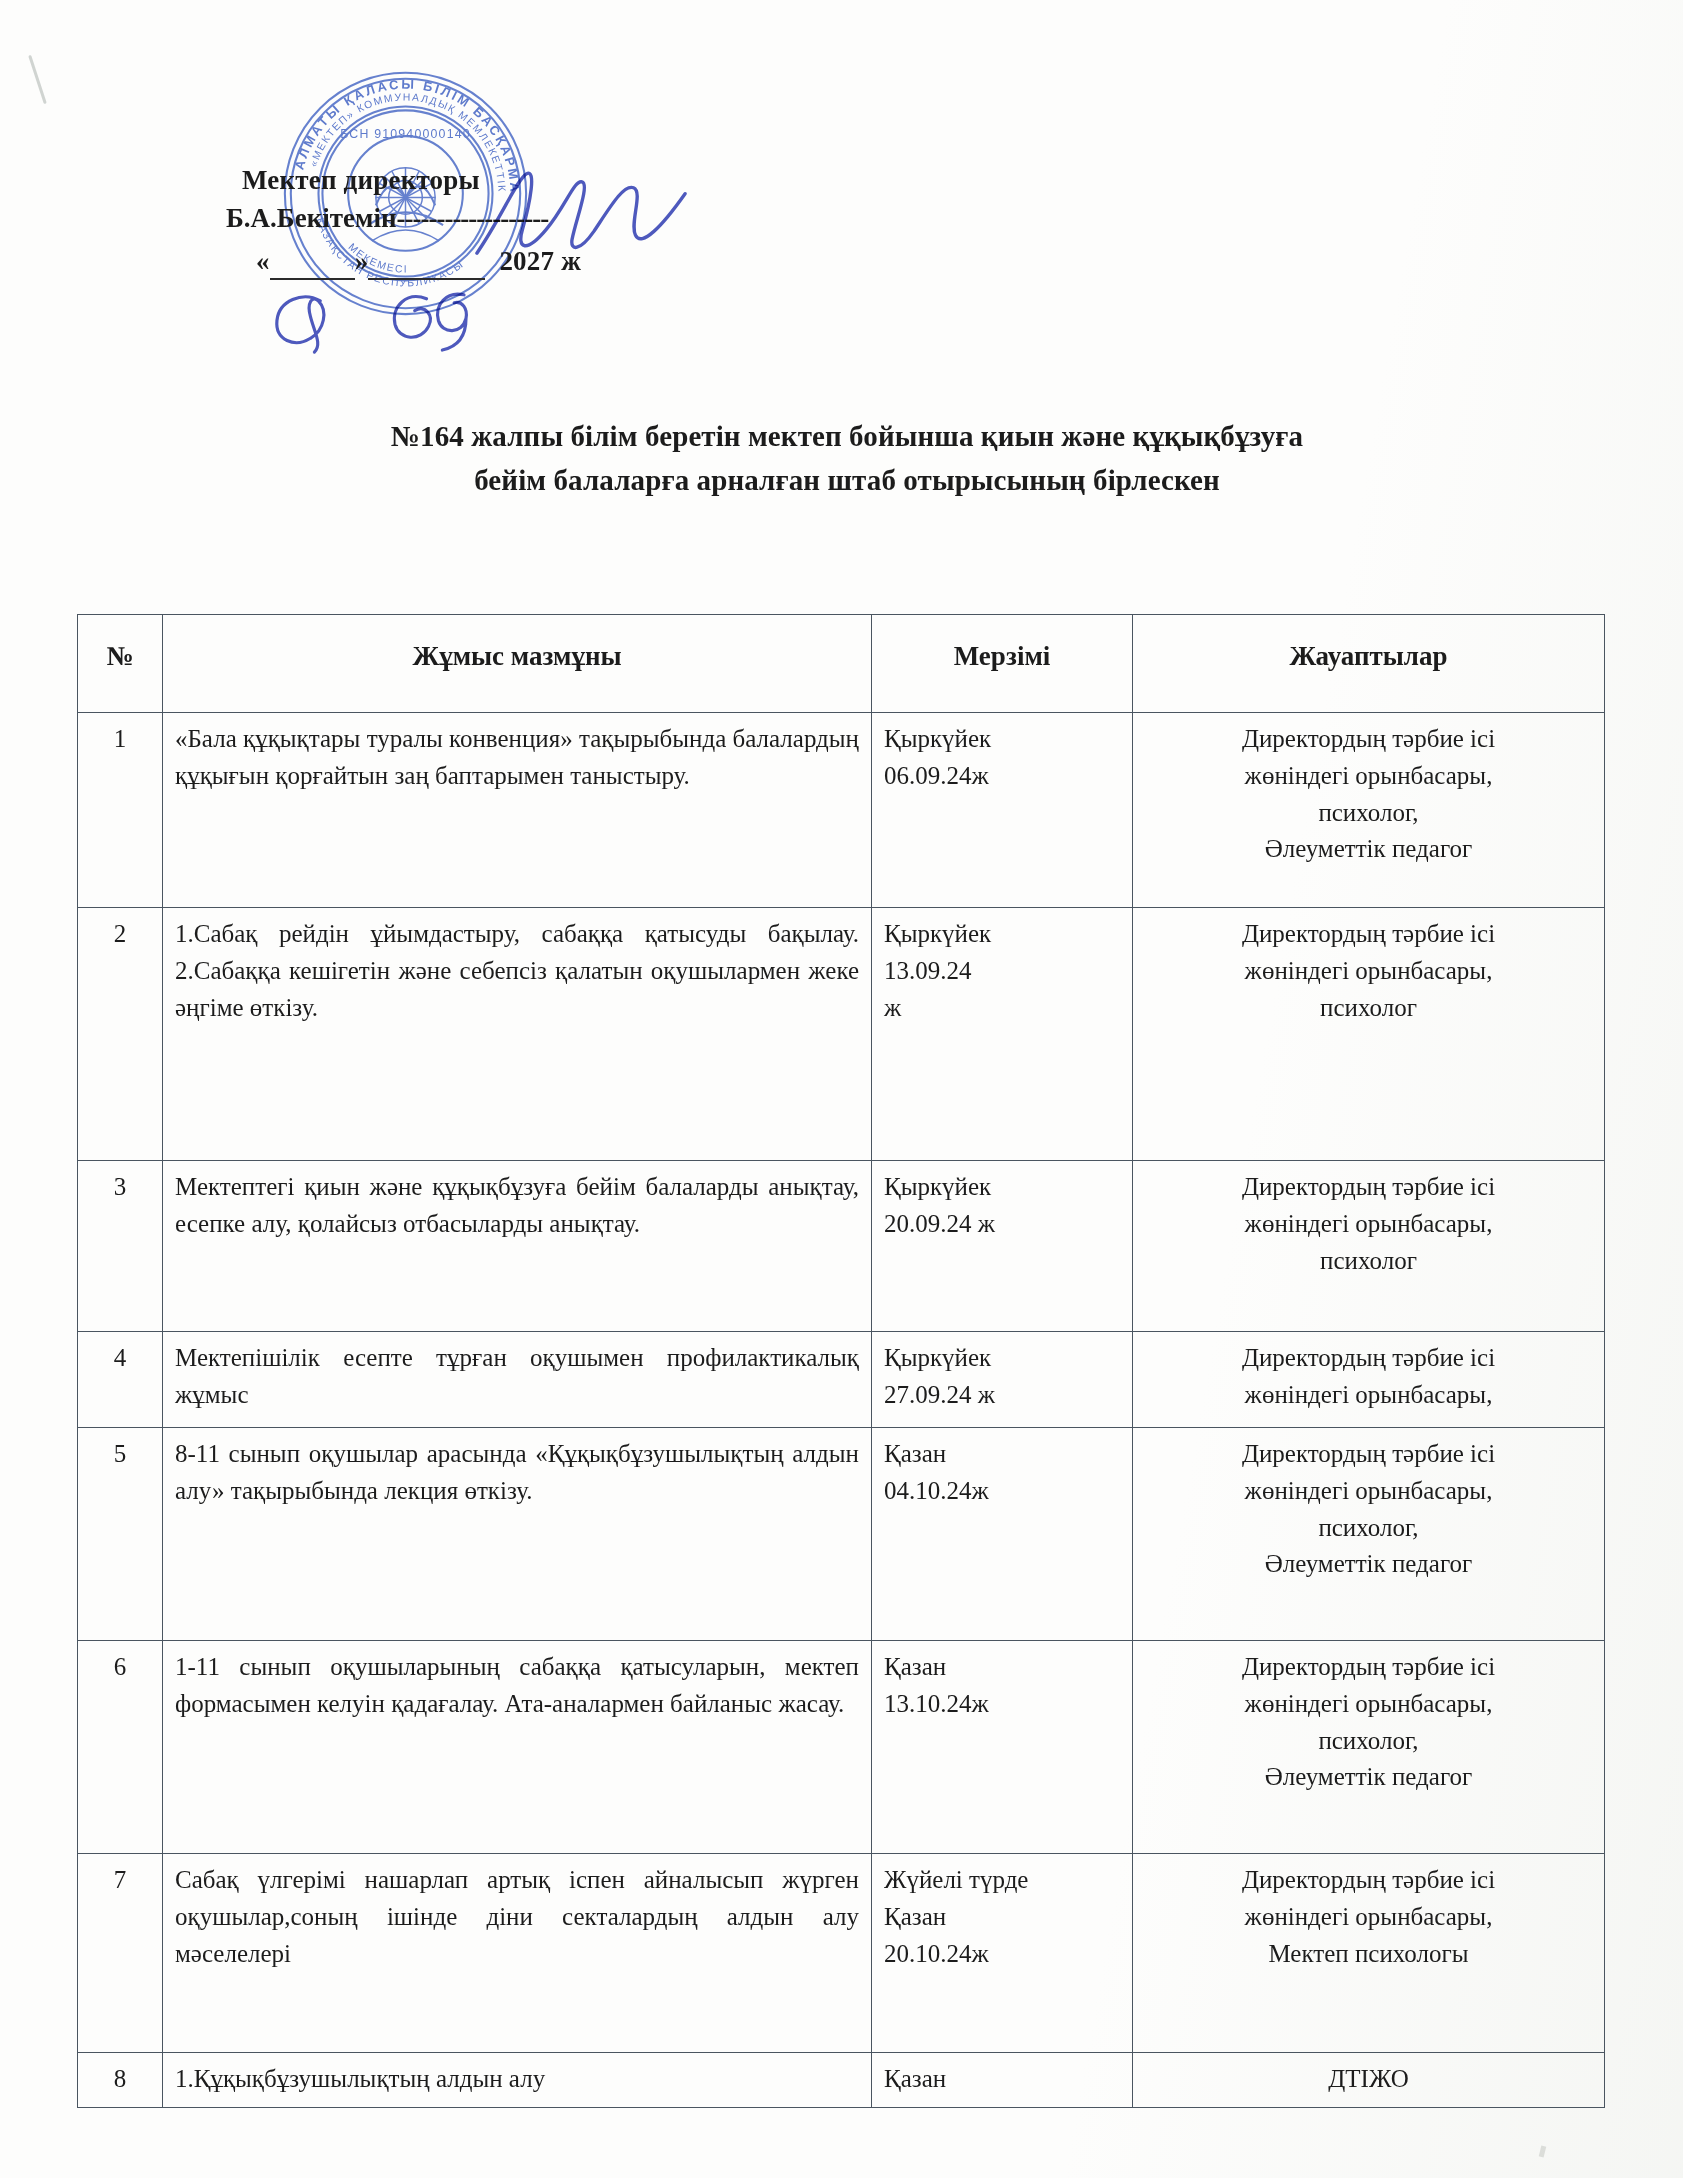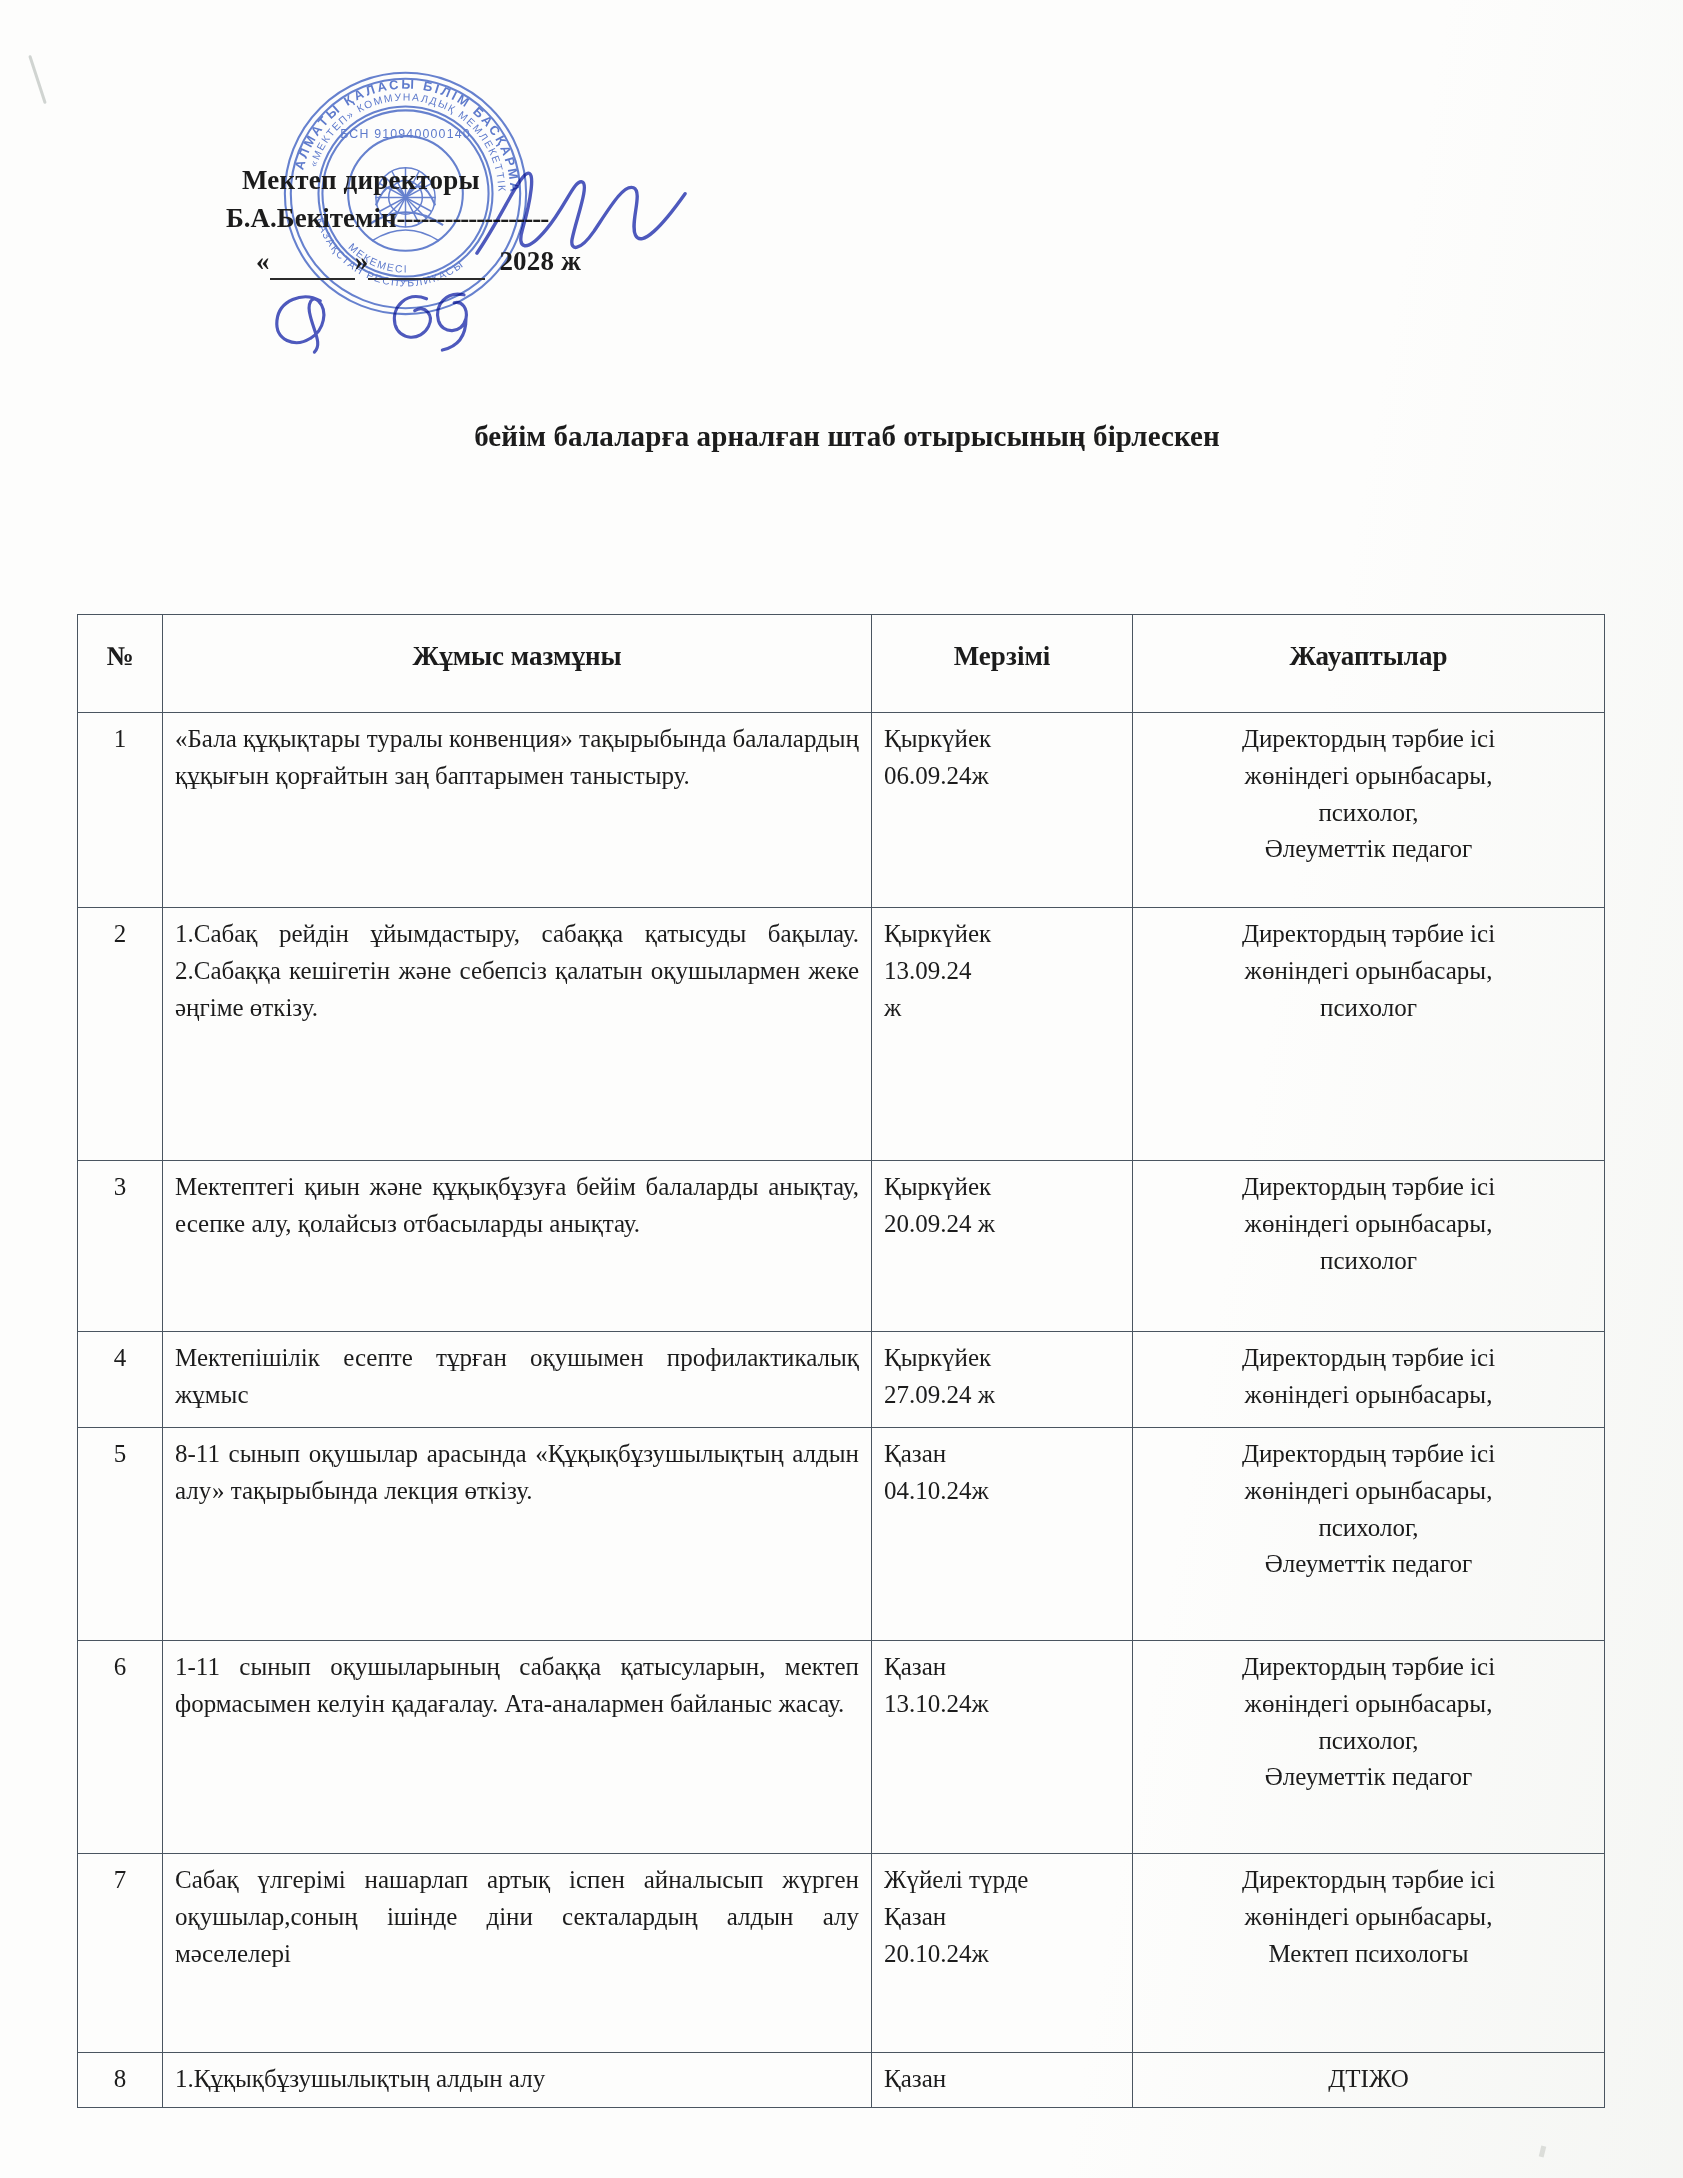--- a/index.html
+++ b/index.html
@@ -253,25 +253,26 @@
   <div class="approval">
     <div class="ln2">Мектеп  директоры</div>
     <div class="ln3">
       <span>Б.А.Бекітемін</span><span class="dashes">-------------------</span>
     </div>
     <div class="date-line">
       <span>«</span>
       <span class="blankfield bf-day"></span>
       <span>»</span>
       <span class="blankfield bf-mon"></span>
-      <span class="year">2028 ж</span>
+      <span class="year">2027 ж</span>
     </div>
   </div>
 
   <div class="doc-title">
+    <div>№164 жалпы білім беретін мектеп бойынша қиын және құқықбұзуға</div>
     <div>бейім балаларға арналған штаб отырысының бірлескен</div>
   </div>
 
   <div class="tbl-wrap">
     <table class="plan">
       <colgroup>
         <col class="c-num">
           <col class="c-work">
           <col class="c-date">
           <col class="c-resp">

